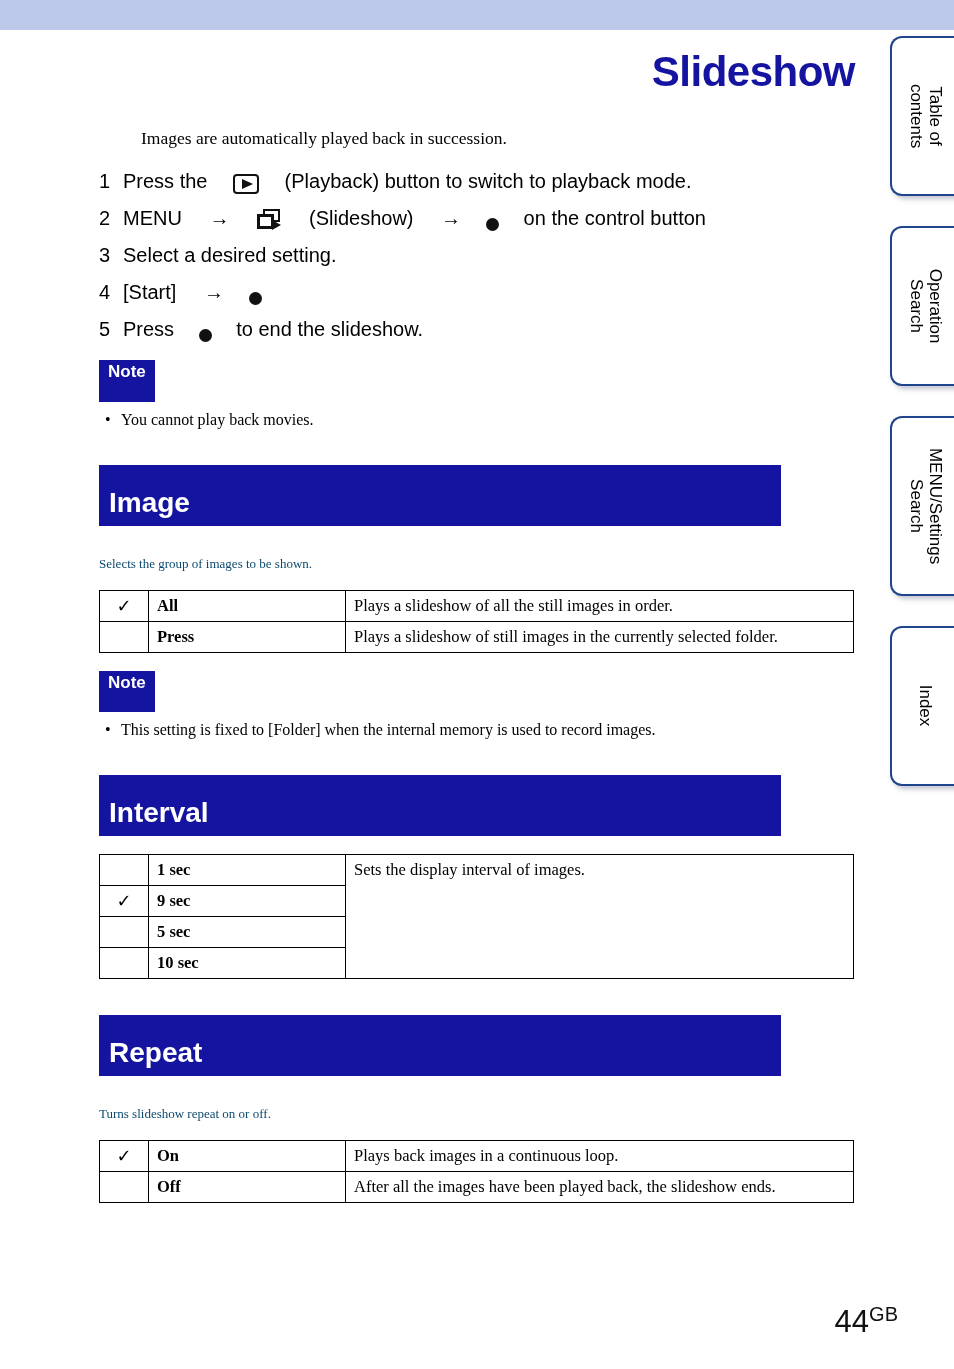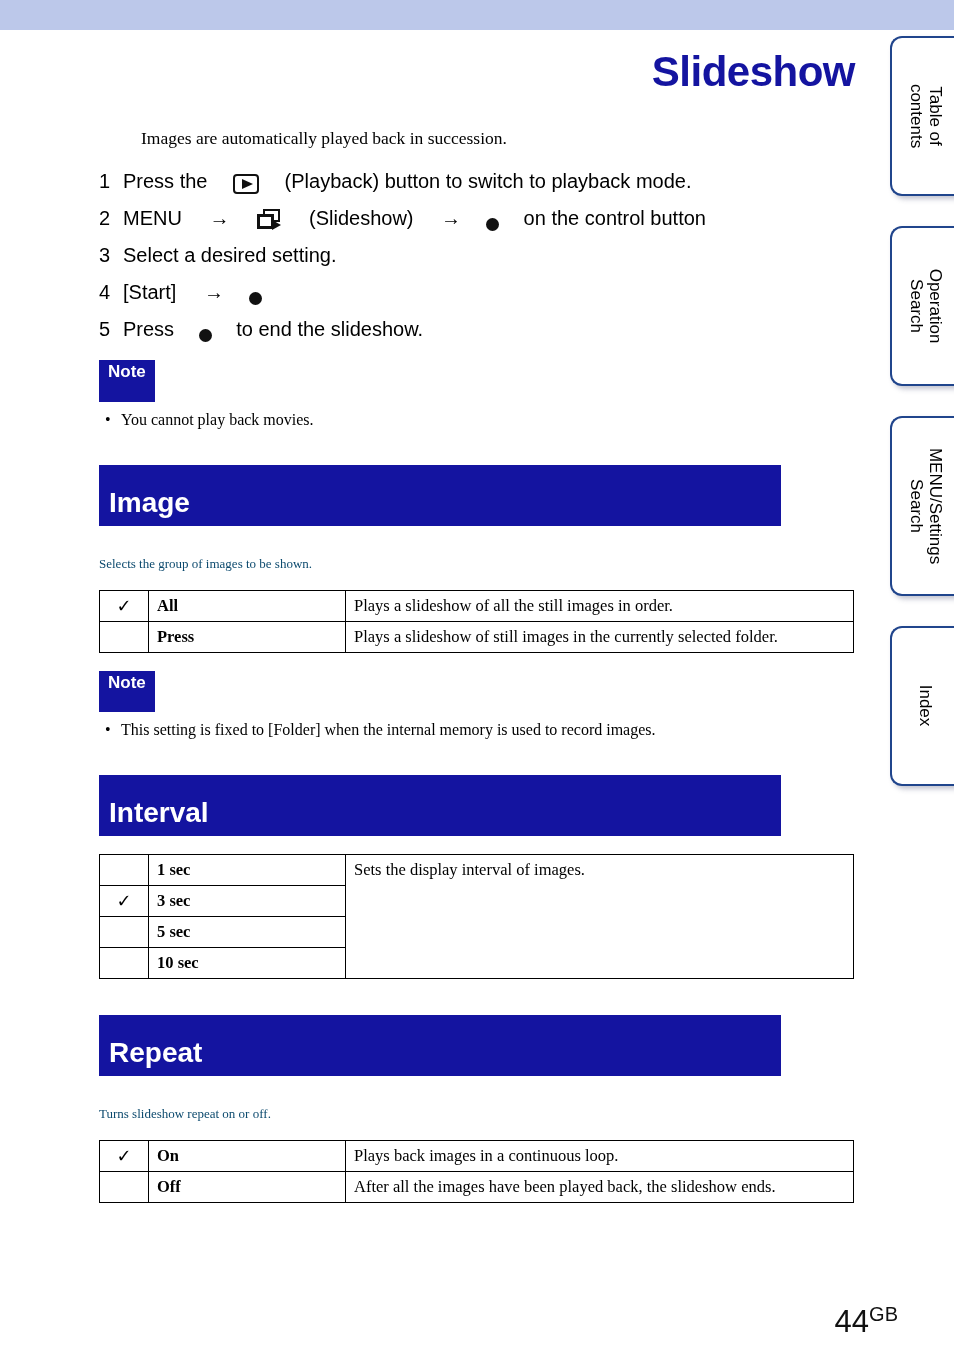--- a/index.html
+++ b/index.html
@@ -391,21 +391,21 @@
     <tbody>
       <tr>
         <td class="col-check"></td>
         <td class="col-label">1 sec</td>
         <td class="col-desc" rowspan="4">Sets the display interval of images.</td>
       </tr>
       <tr>
         <td class="col-check">
           <span class="check-mark">✓</span>
         </td>
-        <td class="col-label">3 sec</td>
+        <td class="col-label">9 sec</td>
       </tr>
       <tr>
         <td class="col-check"></td>
         <td class="col-label">5 sec</td>
       </tr>
       <tr>
         <td class="col-check"></td>
         <td class="col-label">10 sec</td>
       </tr>
     </tbody>

